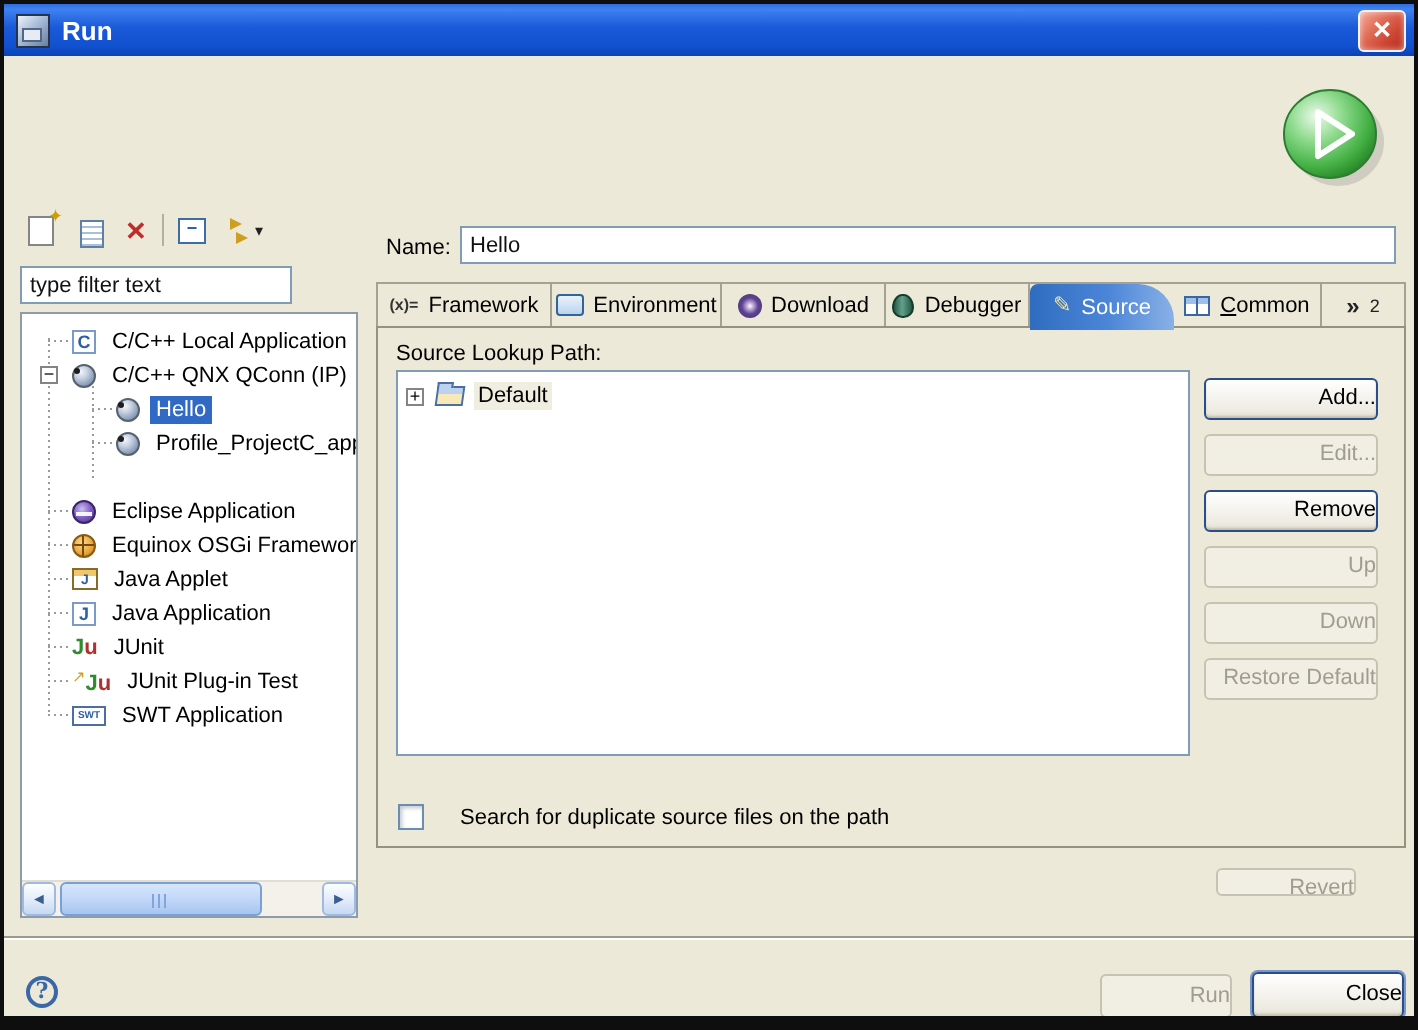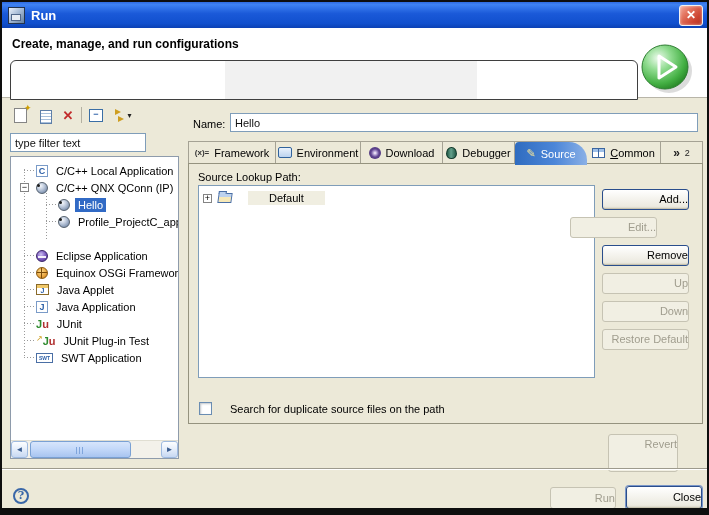--- a/index.html
+++ b/index.html
@@ -122,21 +122,21 @@
   .u{text-decoration:underline;}
 
   .tabcontent{position:absolute;left:186px;top:161px;width:515px;height:261px;box-sizing:border-box;border:1px solid #95937F;}
   .listbox{position:absolute;left:196px;top:183px;width:397px;height:193px;box-sizing:border-box;border:1px solid #7F9DB9;background:#fff;}
   .lrow{position:absolute;left:4px;top:4px;height:16px;display:flex;align-items:center;font-size:11px;cursor:pointer;}
   .lrow .exp2{width:9px;height:9px;box-sizing:border-box;border:1px solid #848484;background:#fff;font-size:9px;
     line-height:7px;text-align:center;margin-right:6px;cursor:pointer;}
   .ic-folder{width:14px;height:10px;position:relative;box-sizing:border-box;border:1px solid #4A6FA5;margin-right:5px;
     background:linear-gradient(180deg,#BDD2EE 0 3px,#F7E9B8 3px);transform:skewX(-8deg);}
   .ic-folder::before{content:"";position:absolute;top:-3px;left:-1px;width:6px;height:2px;background:#BDD2EE;border:1px solid #4A6FA5;border-bottom:none;}
-  .hl{background:#F0EEE1;padding:1px 21px;margin-left:11px;}
+  .hl{background:#F0EEE1;padding:1px 2px;}
 
   .cb{position:absolute;left:197px;top:400px;width:13px;height:13px;box-sizing:border-box;border:1px solid #6A8DB2;background:#fff;
     box-shadow:inset 1px 1px 2px rgba(120,130,140,.45);cursor:pointer;}
 
   .hr-footer{position:absolute;left:0;right:0;top:466px;height:0;border-top:1px solid #9D9A8D;border-bottom:1px solid #FFFFFF;}
   .help{position:absolute;left:11px;top:486px;width:16px;height:16px;box-sizing:border-box;border:2px solid #3A67A8;border-radius:50%;
     color:#3A67A8;font-family:"DejaVu Serif",serif;font-weight:bold;font-size:11px;line-height:12px;text-align:center;cursor:pointer;}
   .default-ring{box-shadow:0 0 0 1px #7A96C8, inset 0 -1px 1px rgba(150,140,110,.35);}
 </style>
 </head>
@@ -145,26 +145,20 @@
 <div class="dlg">
 
   <div class="titlebar">
     <span class="title-icon"></span>
     <span>Run</span>
   </div>
   <div class="close-btn">
     <span>✕</span>
   </div>
 
-  <div class="banner">
-    <div class="banner-title">Create, manage, and run configurations</div>
-    <div class="banner-msg">
-      <div class="banner-msg-gray"></div>
-    </div>
-  </div>
   <svg class="run-big" viewBox="0 0 54 52">
     <ellipse cx="30" cy="29" rx="23" ry="22" fill="rgba(140,140,140,0.30)"></ellipse>
     <defs>
       <radialGradient id="gr" cx="35%" cy="30%" r="80%">
         <stop offset="0%" stop-color="#ECFAEC"></stop>
           <stop offset="35%" stop-color="#8FDB8F"></stop>
         <stop offset="72%" stop-color="#44B044"></stop>
           <stop offset="100%" stop-color="#1F7A1F"></stop>
       </radialGradient>
     </defs>
@@ -302,30 +296,30 @@
 
   <div class="listbox">
     <div class="lrow">
       <span class="exp2">+</span>
       <span class="ic-folder"></span>
       <span class="hl">Default</span>
     </div>
   </div>
 
   <div class="xpbtn" style="left:600px;top:187px;width:87px;height:21px;line-height:19px;">Add...</div>
-  <div class="xpbtn dis" style="left:568px;top:215px;width:87px;height:21px;line-height:19px;">Edit...</div>
+  <div class="xpbtn dis" style="left:600px;top:215px;width:87px;height:21px;line-height:19px;">Edit...</div>
   <div class="xpbtn" style="left:600px;top:243px;width:87px;height:21px;line-height:19px;">Remove</div>
   <div class="xpbtn dis" style="left:600px;top:271px;width:87px;height:21px;line-height:19px;">Up</div>
   <div class="xpbtn dis" style="left:600px;top:299px;width:87px;height:21px;line-height:19px;">Down</div>
   <div class="xpbtn dis" style="left:600px;top:327px;width:87px;height:21px;line-height:19px;">Restore Default</div>
 
   <span class="cb"></span>
   <div class="rlabel" style="left:228px;top:401px;">Search for duplicate source files on the path</div>
 
-  <div class="xpbtn dis" style="left:606px;top:432px;width:70px;height:38px;line-height:19px;">Revert</div>
+  <div class="xpbtn dis" style="left:606px;top:432px;width:70px;height:14px;line-height:19px;">Revert</div>
 
   <div class="hr-footer"></div>
   <div class="help"><span>?</span></div>
   <div class="xpbtn dis" style="left:548px;top:485px;width:66px;height:22px;line-height:20px;">Run</div>
   <div class="xpbtn default-ring" style="left:624px;top:484px;width:76px;height:23px;line-height:21px;">Close</div>
 
   <div class="bottomstrip"></div>
 </div>
 
 </body></html>

